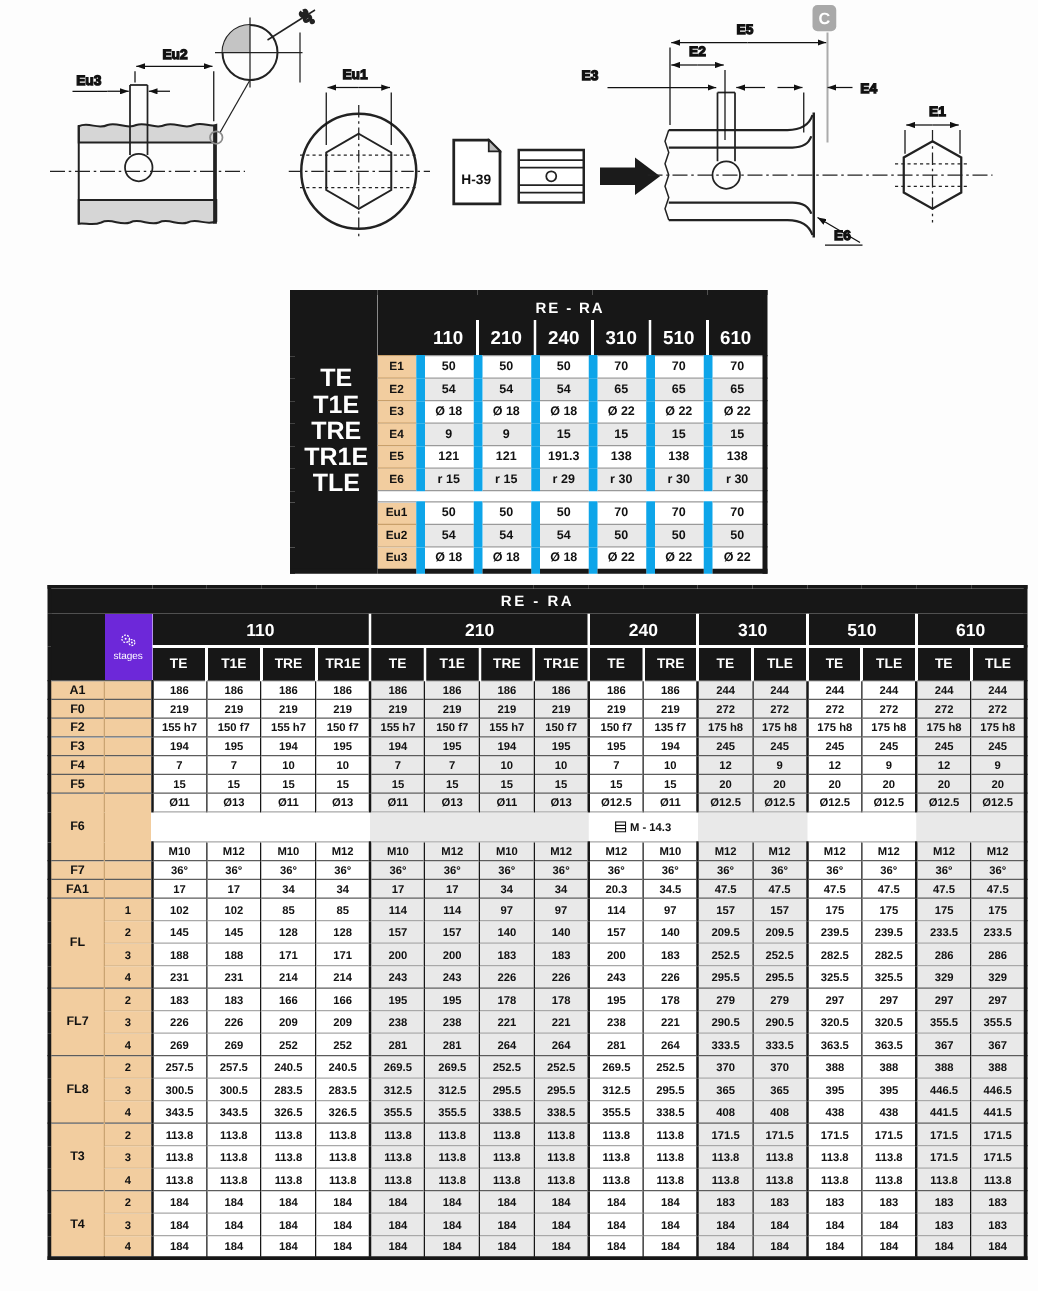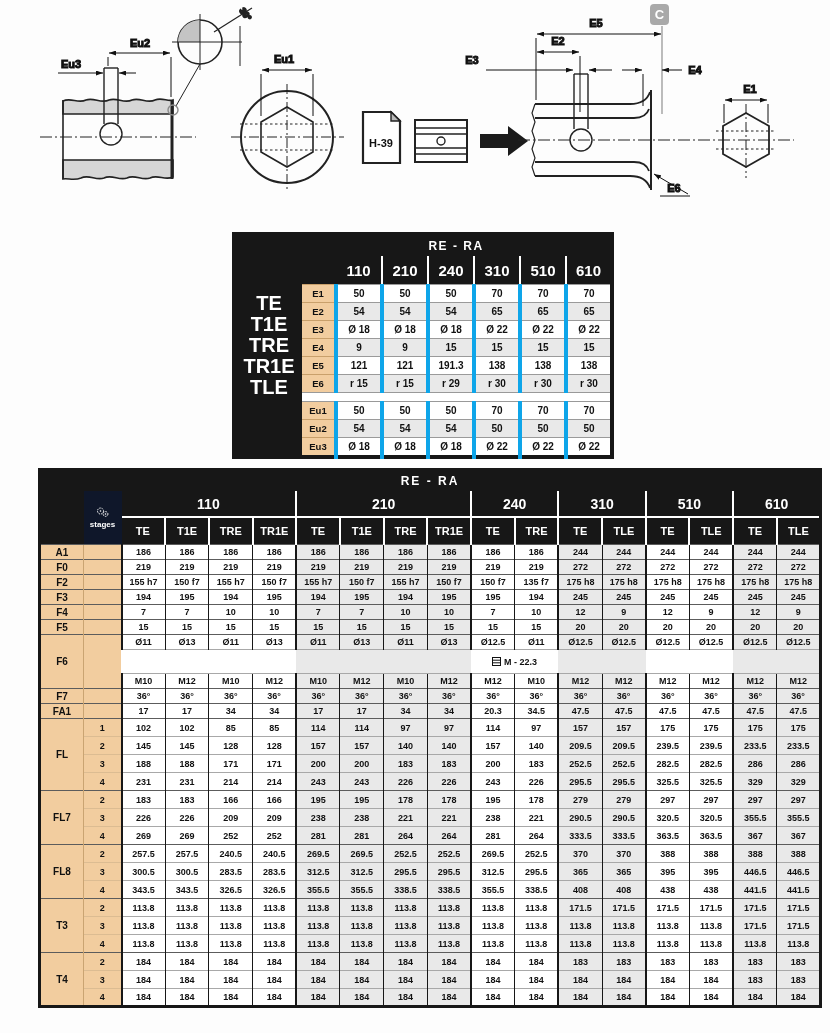--- a/index.html
+++ b/index.html
@@ -13,32 +13,32 @@
 
   
   .midtbl{position:absolute;left:232px;top:232px;border-collapse:collapse;table-layout:fixed;
           border:4px solid #171717;background:#fff}
   .midtbl th,.midtbl td{padding:0;margin:0;text-align:center;vertical-align:middle;white-space:nowrap;overflow:hidden}
   .midtbl .side{background:#171717;color:#fff;font-size:20px;font-weight:bold;line-height:21px}
   .midtbl .ttl{background:#171717;color:#fff;font-size:12px;height:20px;letter-spacing:1.5px}
   .midtbl .blk{background:#171717}
   .midtbl .num{background:#171717;color:#fff;font-size:15px;height:28px}
   .midtbl .num.wl{border-left:2px solid #fff}
-  .midtbl td{font-size:10px;font-weight:bold;border-left:4px solid #0ea5e9;border-top:1px solid #9a9a9a;height:17px;background:#fff}
+  .midtbl td{font-size:10px;font-weight:bold;border-left:7px solid #0ea5e9;border-top:1px solid #9a9a9a;height:17px;background:#fff}
   .midtbl .lbl{background:#f2cd9f;font-size:9.5px;font-weight:bold;border-top:1px solid #c9a06b}
   .midtbl tr.alt td{background:#e9e9e9}
   .midtbl tr.sep td{background:#fff;border-left:none;height:8px;border-top:1px solid #999;border-bottom:1px solid #999}
 
   
   .bigtbl{position:absolute;left:38px;top:468px;border-collapse:collapse;table-layout:fixed;
           border:3px solid #171717;background:#fff}
   .bigtbl th,.bigtbl td{padding:0;margin:0;text-align:center;vertical-align:middle;white-space:nowrap;overflow:hidden;font-weight:bold}
   .bigtbl .ttl{background:#171717;color:#fff;font-size:12px;height:20px;letter-spacing:2px}
   .bigtbl .blk{background:#171717}
-  .bigtbl .stg-hd{background:#0f172a;color:#fff;font-size:8px;font-weight:bold}
+  .bigtbl .stg-hd{background:#6d28d9;color:#fff;font-size:8px;font-weight:normal}
   .bigtbl .grp{background:#171717;color:#fff;font-size:14px;height:25px;border-bottom:2px solid #fff}
   .bigtbl .col{background:#171717;color:#fff;font-size:11px;height:26px}
   .bigtbl .gl{border-left:2px solid #fff}
   .bigtbl td{font-size:9px;color:#111;border-top:1px solid #a8a8a8;background:#fff}
   .bigtbl td.cs{border-left:1px solid #171717}
   .bigtbl td.gs,.bigtbl td.c0{border-left:2.5px solid #171717}
   .bigtbl td.shade{background:#e9e9e9}
   .bigtbl tr{height:15px}
   .bigtbl tr.srow{height:18px}
   .bigtbl tr.f6m{height:24px}
@@ -507,21 +507,21 @@
         <td class="shade gs">Ø12.5</td>
         <td class="shade cs">Ø12.5</td>
       </tr>
       <tr class="f6m">
         <td class="mid" colspan="4"></td>
         <td class="mid shade" colspan="4"></td>
         <td class="mid" colspan="2"><span class="note"><svg width="9" height="9" viewBox="0 0 9 9">
               <rect x="0.5" y="0.5" width="8" height="8" fill="none" stroke="#111"></rect>
               <line x1="0.5" y1="3.2" x2="8.5" y2="3.2" stroke="#111"></line>
               <line x1="0.5" y1="5.8" x2="8.5" y2="5.8" stroke="#111"></line>
-            </svg> <span>M - 22.3</span></span></td>
+            </svg> <span>M - 14.3</span></span></td>
         <td class="mid shade" colspan="2"></td>
         <td class="mid" colspan="2"></td>
         <td class="mid shade" colspan="2"></td>
       </tr>
       <tr>
         <td class="c0">M10</td>
         <td class="cs">M12</td>
         <td class="cs">M10</td>
         <td class="cs">M12</td>
         <td class="shade gs">M10</td>

